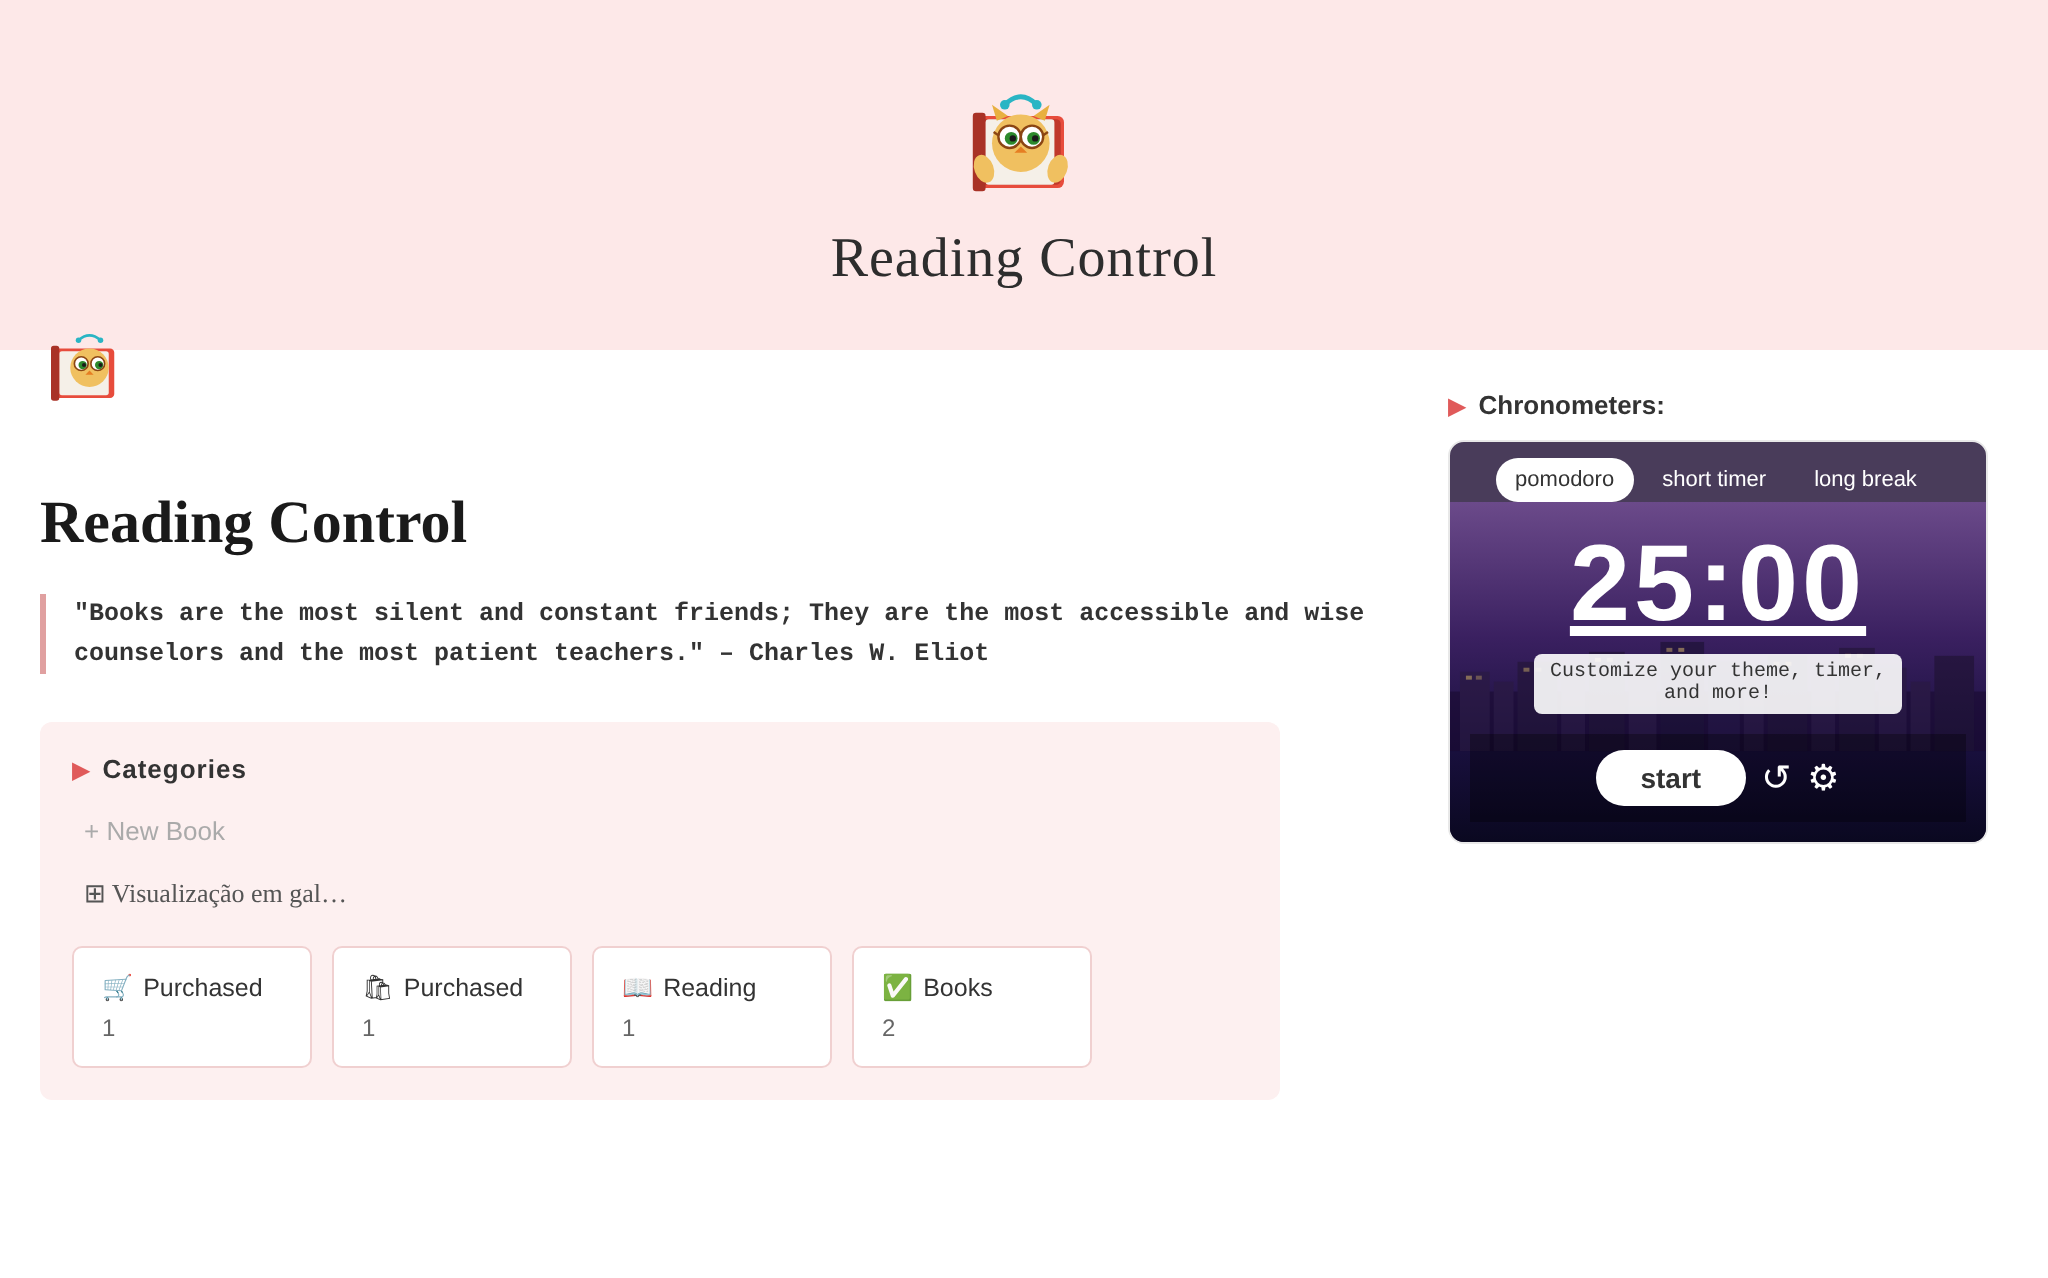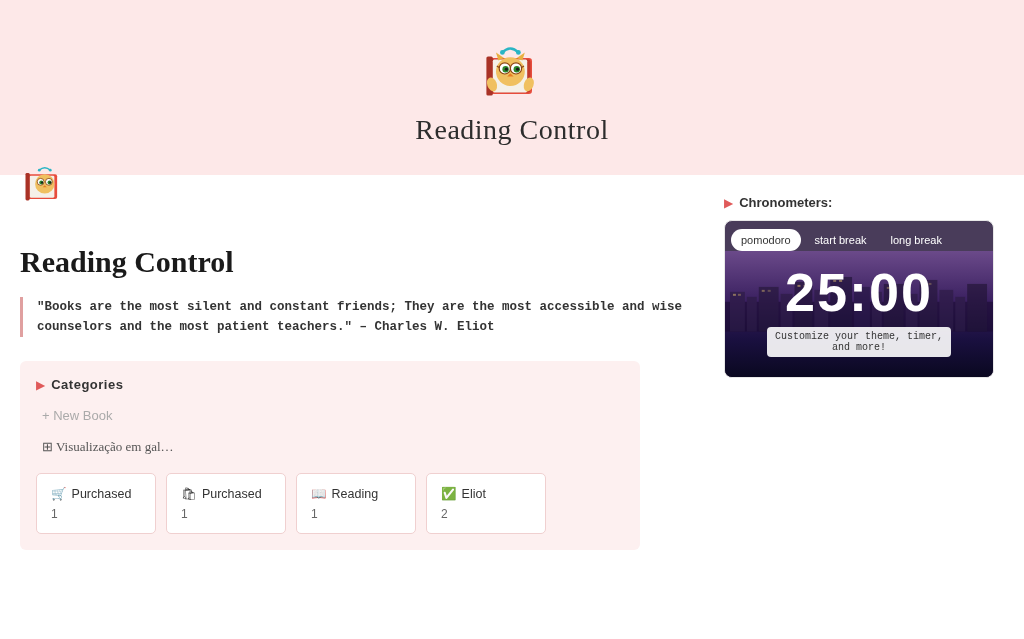--- a/index.html
+++ b/index.html
@@ -189,20 +189,21 @@
       border: 1px solid #e8e8e8;
       background: #2a1a3e;
       width: 270px;
     }
 
     .chrono-tabs {
       display: flex;
       background: rgba(255,255,255,0.15);
       padding: 8px 8px 0 6px;
       gap: 4px;
+      justify-content: center;
     }
     .chrono-tab {
       padding: 5px 10px;
       border-radius: 20px;
       font-size: 11px;
       color: #fff;
       cursor: pointer;
       background: transparent;
       border: none;
     }
@@ -230,20 +231,21 @@
     .chrono-time {
       font-size: 54px;
       font-weight: 700;
       color: #fff;
       letter-spacing: 2px;
       font-family: Arial, sans-serif;
       position: relative;
       z-index: 2;
       line-height: 1;
       margin-bottom: 8px;
+      text-decoration: underline;
     }
 
     .chrono-tooltip {
       background: rgba(255,255,255,0.9);
       border-radius: 4px;
       padding: 4px 8px;
       font-size: 10px;
       color: #333;
       display: inline-block;
       margin-bottom: 10px;
@@ -395,42 +397,42 @@
           <div class="category-card">
     <div class="card-title">
       <span>📖</span>
       <span>Reading</span>
     </div>
     <div class="card-count">1</div>
   </div>
           <div class="category-card">
     <div class="card-title">
       <span>✅</span>
-      <span>Eliot</span>
+      <span>Books</span>
     </div>
     <div class="card-count">2</div>
   </div>
         </div>
     </div>
 
   </div>
 
   <div class="right-panel">
 
     <div class="chrono-header">
       <span class="chrono-arrow">▶</span>
       <span class="chrono-label">Chronometers:</span>
     </div>
 
     <div class="chrono-widget">
 
       <div class="chrono-tabs">
 
       <button class="chrono-tab active">pomodoro</button>
-          <button class="chrono-tab">start break</button>
+          <button class="chrono-tab">short timer</button>
           <button class="chrono-tab">long break</button>
         </div>
 
       <div class="chrono-display">
         
         <svg class="city-skyline" viewBox="0 0 270 60" xmlns="http://www.w3.org/2000/svg">
           <rect x="0" y="30" width="270" height="30" fill="#1a0a30"></rect>
 
           <rect x="5" y="20" width="15" height="40" fill="#2a1a40"></rect>
           <rect x="22" y="25" width="10" height="35" fill="#2a1a40"></rect>
@@ -460,19 +462,24 @@
           <rect x="169" y="15" width="3" height="2" fill="#ffe066" opacity="0.6"></rect>
           <rect x="199" y="11" width="3" height="2" fill="#ffe066" opacity="0.7"></rect>
           <rect x="205" y="11" width="3" height="2" fill="#ffe066" opacity="0.4"></rect>
         </svg>
 
         <div class="chrono-time">25:00</div>
         
         <div class="chrono-tooltip" style="white-space:pre-line;">Customize your theme, timer,
 and more!</div>
 
+        <div class="chrono-controls">
+          <button class="start-btn">start</button>
+          <button class="reset-icon-btn">↺</button>
+          <button class="settings-icon-btn">⚙</button>
+        </div>
       </div>
 
     </div>
 
   </div>
 
 </div>
 
 </body></html>

